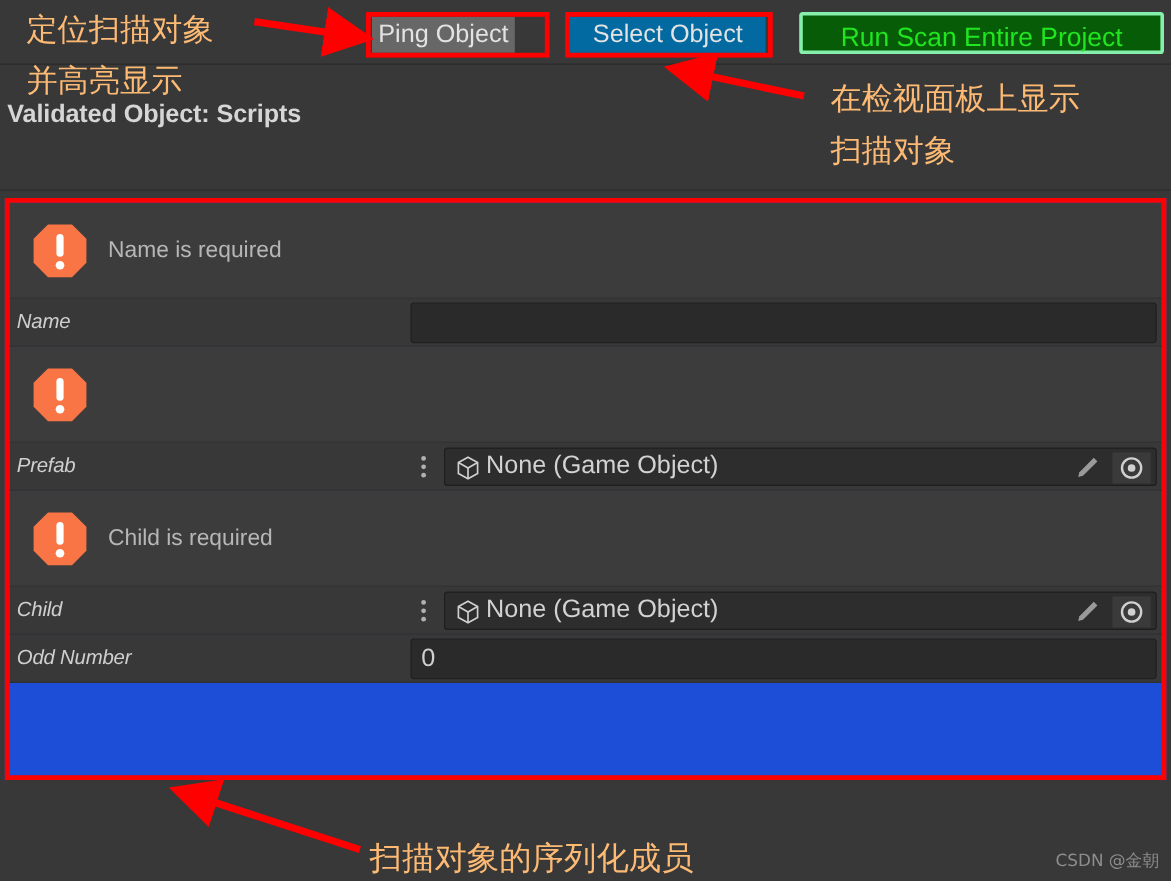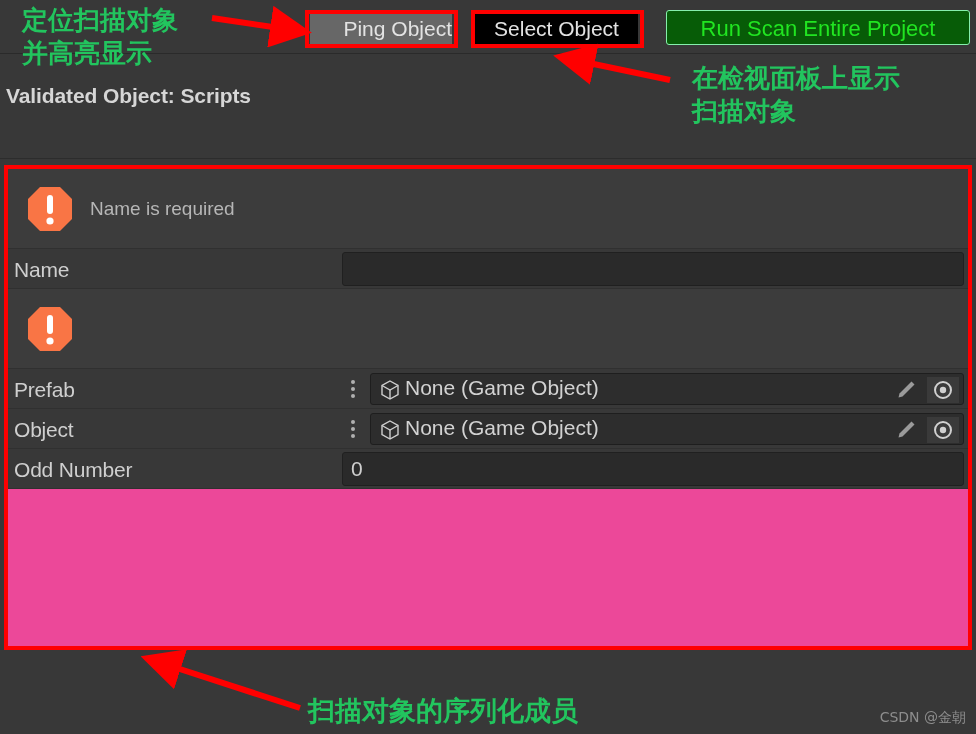--- a/index.html
+++ b/index.html
@@ -25,52 +25,52 @@
   }
   .toolbar-divider {
     position: absolute;
     left: 0; top: 53px;
     width: 976px; height: 1px;
     background: #2a2a2a;
   }
   .btn-ping {
     position: absolute;
     left: 310px; top: 14px;
-    width: 142px; height: 30px;
+    width: 119px; height: 30px;
     background: #676767;
     color: #e3e3e3;
     font-size: 21px;
     line-height: 30px;
-    text-align: right;
+    text-align: center;
     border: none;
     padding: 0;
     font-family: "Liberation Sans", sans-serif;
   }
   .btn-select {
     position: absolute;
     left: 475px; top: 14px;
     width: 163px; height: 30px;
-    background: #000000;
+    background: #0369a1;
     color: #e3e3e3;
     font-size: 21px;
     line-height: 30px;
     border: none;
     padding: 0;
     font-family: "Liberation Sans", sans-serif;
   }
   .btn-scan {
     position: absolute;
     left: 666px; top: 10px;
     width: 304px; height: 35px;
     background: #075c07;
     color: #21e521;
     font-size: 22px;
     line-height: 35px;
     text-align: center;
-    border: 1px solid #86efac;
+    border: 3px solid #86efac;
     border-radius: 3px;
     padding: 0;
     font-family: "Liberation Sans", sans-serif;
   }
 
   
   .obj-title {
     position: absolute;
     left: 6px; top: 84px;
     font-size: 21px;
@@ -91,21 +91,21 @@
     width: 976px; height: 1px;
     background: #2c2c2c;
   }
 
   
   .members {
     position: absolute;
     left: 4px; top: 165px;
     width: 968px; height: 485px;
     border: 4px solid #ff0000;
-    background: #ec4899;
+    background: #1d4ed8;
   }
   .members-inner {
     position: absolute;
     left: 0; top: 0;
     width: 100%; height: 100%;
     overflow: hidden;
   }
 
   .help-row {
     position: relative;
@@ -127,23 +127,24 @@
 
   .field-row {
     position: relative;
     height: 40px;
     background: #383838;
     border-bottom: 1px solid #303030;
   }
   .field-label {
     position: absolute;
     left: 6px; top: 9px;
-    font-size: 21px;
+    font-size: 17px;
     color: #cfcfcf;
     letter-spacing: -0.2px;
+    font-style: italic;
   }
   .dots-menu {
     position: absolute;
     left: 338px; top: 11px;
     width: 14px; height: 18px;
   }
   .dots-menu span {
     display: block;
     width: 4px; height: 4px;
     border-radius: 50%;
@@ -195,26 +196,25 @@
     position: absolute;
     right: 4px; top: 3px;
     width: 32px; height: 26px;
     background: #3a3a3a;
   }
   .picker-icon svg { position:absolute; left:5px; top:2px; }
 
   
   .anno {
     position: absolute;
-    color: #22c55e;
+    color: #fdba74;
     font-family: "DejaVu Sans", sans-serif;
     font-size: 26px;
-    line-height: 33px;
+    line-height: 43px;
     white-space: pre-line;
-    font-weight: bold;
   }
   #anno-tl { left: 22px; top: 4px; }
   #anno-tr { left: 692px; top: 62px; }
   #anno-bottom { left: 308px; top: 694px; font-size: 27px; }
 
   .ann-box {
     position: absolute;
     border: 4px solid #ff0000;
   }
   #box-ping   { left: 305px; top: 10px;  width: 153px; height: 38px; }
@@ -286,22 +286,30 @@
                 <path d="M16.5 2.5 L19.5 5.5 L7.5 17.5 L3.5 18.5 L4.5 14.5 Z" fill="#9a9a9a"></path>
               </svg></div>
             <div class="picker-icon">
               <svg width="22" height="22" viewBox="0 0 22 22">
                 <circle cx="11" cy="11" r="8" fill="none" stroke="#d0d0d0" stroke-width="2"></circle>
                 <circle cx="11" cy="11" r="3.2" fill="#d0d0d0"></circle>
               </svg>
             </div>
           </div>
         </div>
+        <div class="help-row">
+          <div class="help-icon"><svg width="48" height="48" viewBox="0 0 48 48">
+              <polygon points="14,2 34,2 46,14 46,34 34,46 14,46 2,34 2,14" fill="#f97545"></polygon>
+              <rect x="21" y="10" width="6" height="19" rx="3" fill="#ffffff"></rect>
+              <circle cx="24" cy="36" r="3.6" fill="#ffffff"></circle>
+            </svg></div>
+          <div class="help-text">Child is required</div>
+        </div>
         <div class="field-row">
-          <div class="field-label">Object</div>
+          <div class="field-label">Child</div>
           <div class="dots-menu">
             <span></span>
             <span></span>
             <span></span>
           </div>
           <div class="obj-field">
             <div class="obj-cube"><svg width="22" height="22" viewBox="0 0 22 22">
                 <path d="M11 2 L19 6.5 L19 15.5 L11 20 L3 15.5 L3 6.5 Z" fill="none" stroke="#cfcfcf" stroke-width="1.4"></path>
                 <path d="M3 6.5 L11 11 L19 6.5" fill="none" stroke="#cfcfcf" stroke-width="1.4"></path>
                 <path d="M11 11 L11 20" fill="none" stroke="#cfcfcf" stroke-width="1.4"></path>

